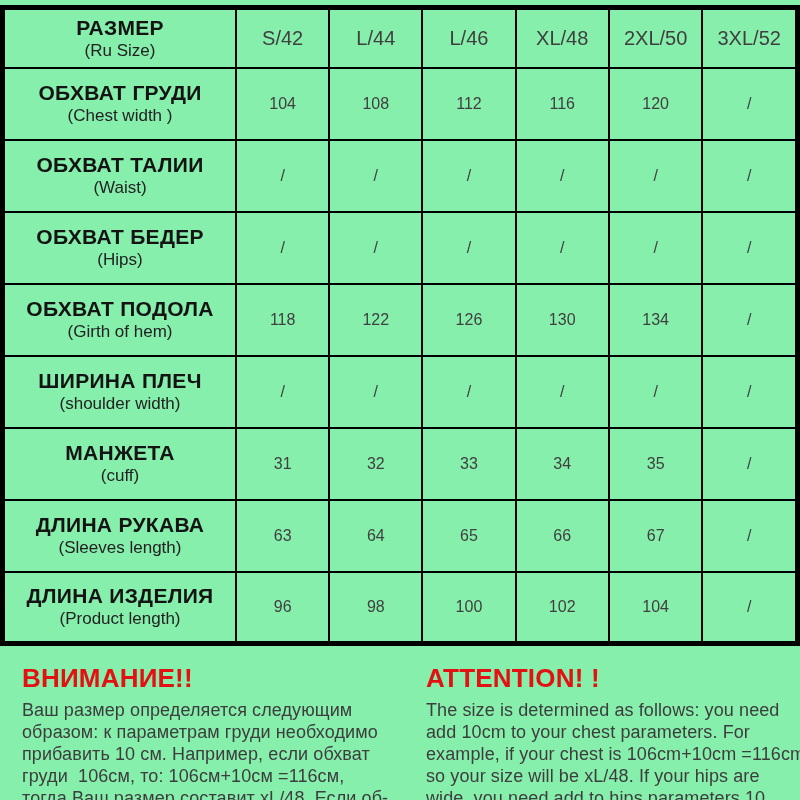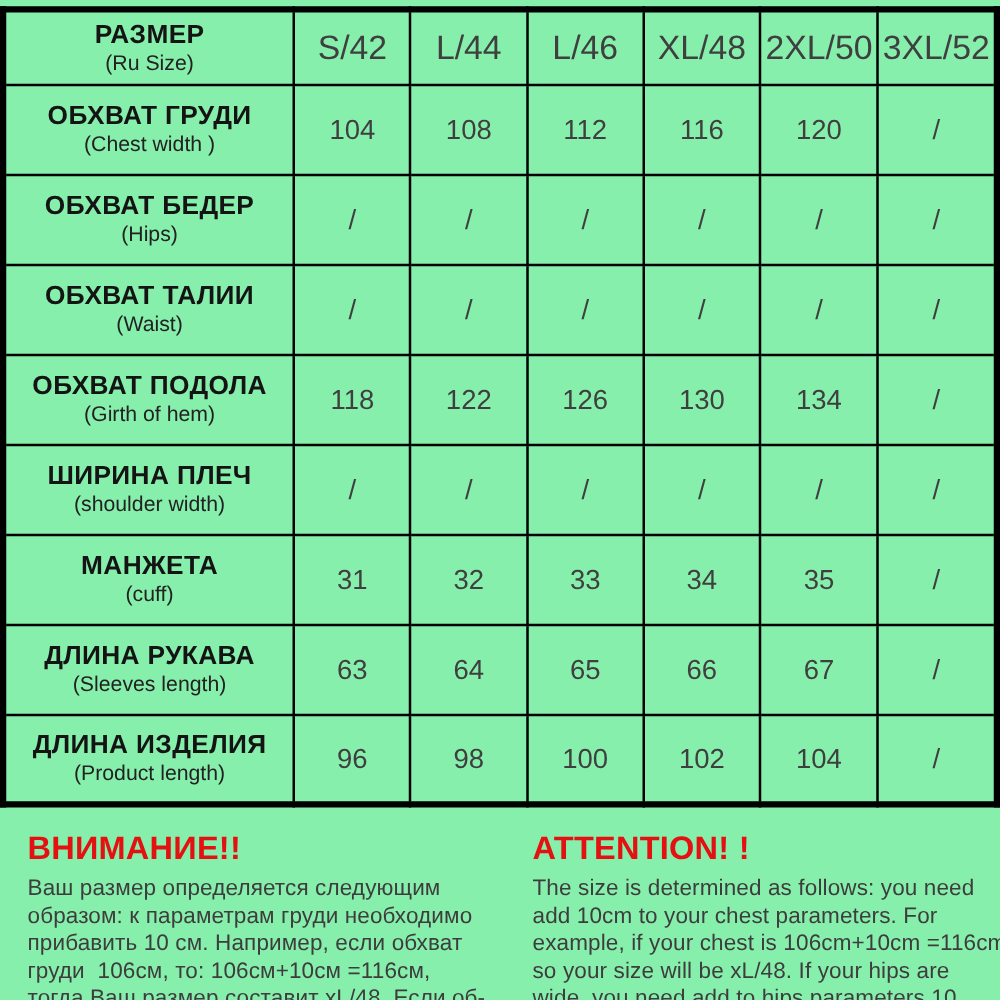--- a/index.html
+++ b/index.html
@@ -25,22 +25,22 @@
   thead tr { height: 60px; }
   tbody tr { height: 72px; }
   .label-cell { width: 232px; }
   .size-cell, .value-cell { width: 92px; }
   .label-main {
     font-weight: bold; font-size: 21px; color: #141414; letter-spacing: 0.3px;
   }
   .label-sub {
     font-weight: normal; font-size: 17px; color: #222; margin-top: 1px;
   }
-  .size-cell { font-size: 27px; font-weight: normal; color: #3f3f3f; }
-  .value-cell { font-size: 22px; color: #3f3f3f; }
+  .size-cell { font-size: 20px; font-weight: normal; color: #3f3f3f; }
+  .value-cell { font-size: 16px; color: #3f3f3f; }
 
   
   .notes {
     display: flex; gap: 22px;
     padding: 17px 0 0 22px;
     justify-content: space-between;
   }
   .note { width: 374px; flex: none; }
   .note-heading {
     font-weight: bold; font-size: 26px; color: #e31111;
@@ -81,34 +81,34 @@
           </th>
           <td class="value-cell">104</td>
           <td class="value-cell">108</td>
           <td class="value-cell">112</td>
           <td class="value-cell">116</td>
           <td class="value-cell">120</td>
           <td class="value-cell">/</td>
         </tr>
         <tr>
           <th class="label-cell">
+            <div class="label-main">ОБХВАТ ТАЛИИ</div>
+            <div class="label-sub">(Waist)</div>
+          </th>
+          <td class="value-cell">/</td>
+          <td class="value-cell">/</td>
+          <td class="value-cell">/</td>
+          <td class="value-cell">/</td>
+          <td class="value-cell">/</td>
+          <td class="value-cell">/</td>
+        </tr>
+        <tr>
+          <th class="label-cell">
             <div class="label-main">ОБХВАТ БЕДЕР</div>
             <div class="label-sub">(Hips)</div>
-          </th>
-          <td class="value-cell">/</td>
-          <td class="value-cell">/</td>
-          <td class="value-cell">/</td>
-          <td class="value-cell">/</td>
-          <td class="value-cell">/</td>
-          <td class="value-cell">/</td>
-        </tr>
-        <tr>
-          <th class="label-cell">
-            <div class="label-main">ОБХВАТ ТАЛИИ</div>
-            <div class="label-sub">(Waist)</div>
           </th>
           <td class="value-cell">/</td>
           <td class="value-cell">/</td>
           <td class="value-cell">/</td>
           <td class="value-cell">/</td>
           <td class="value-cell">/</td>
           <td class="value-cell">/</td>
         </tr>
         <tr>
           <th class="label-cell">

